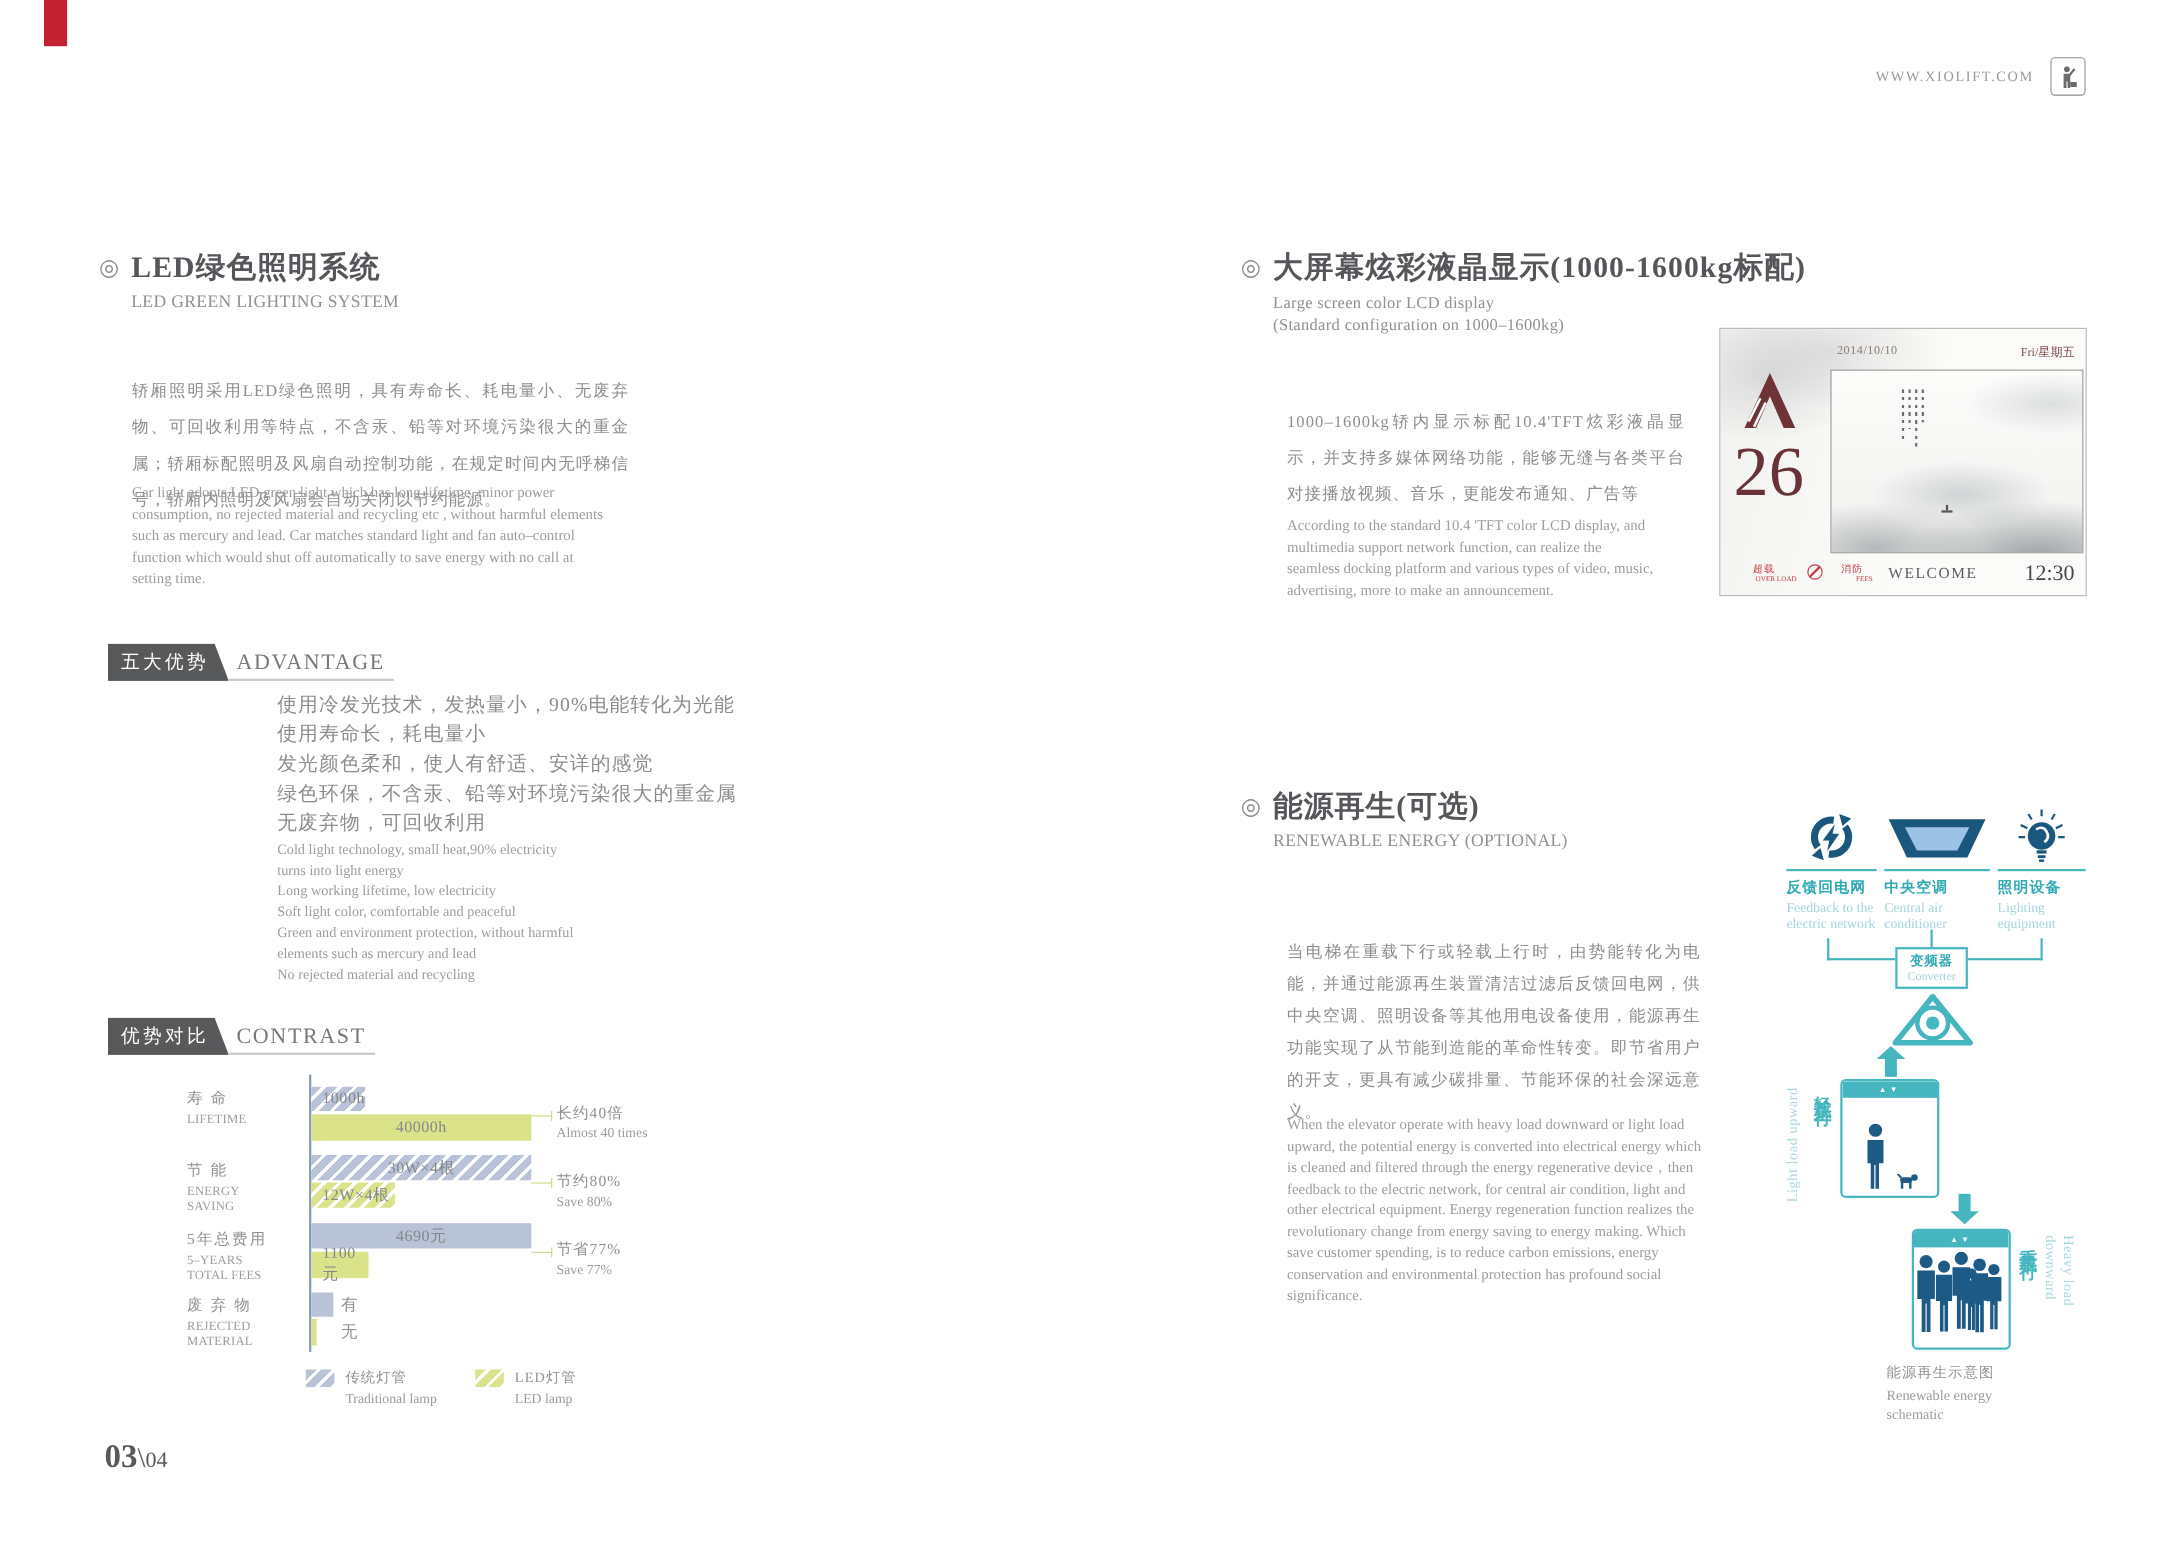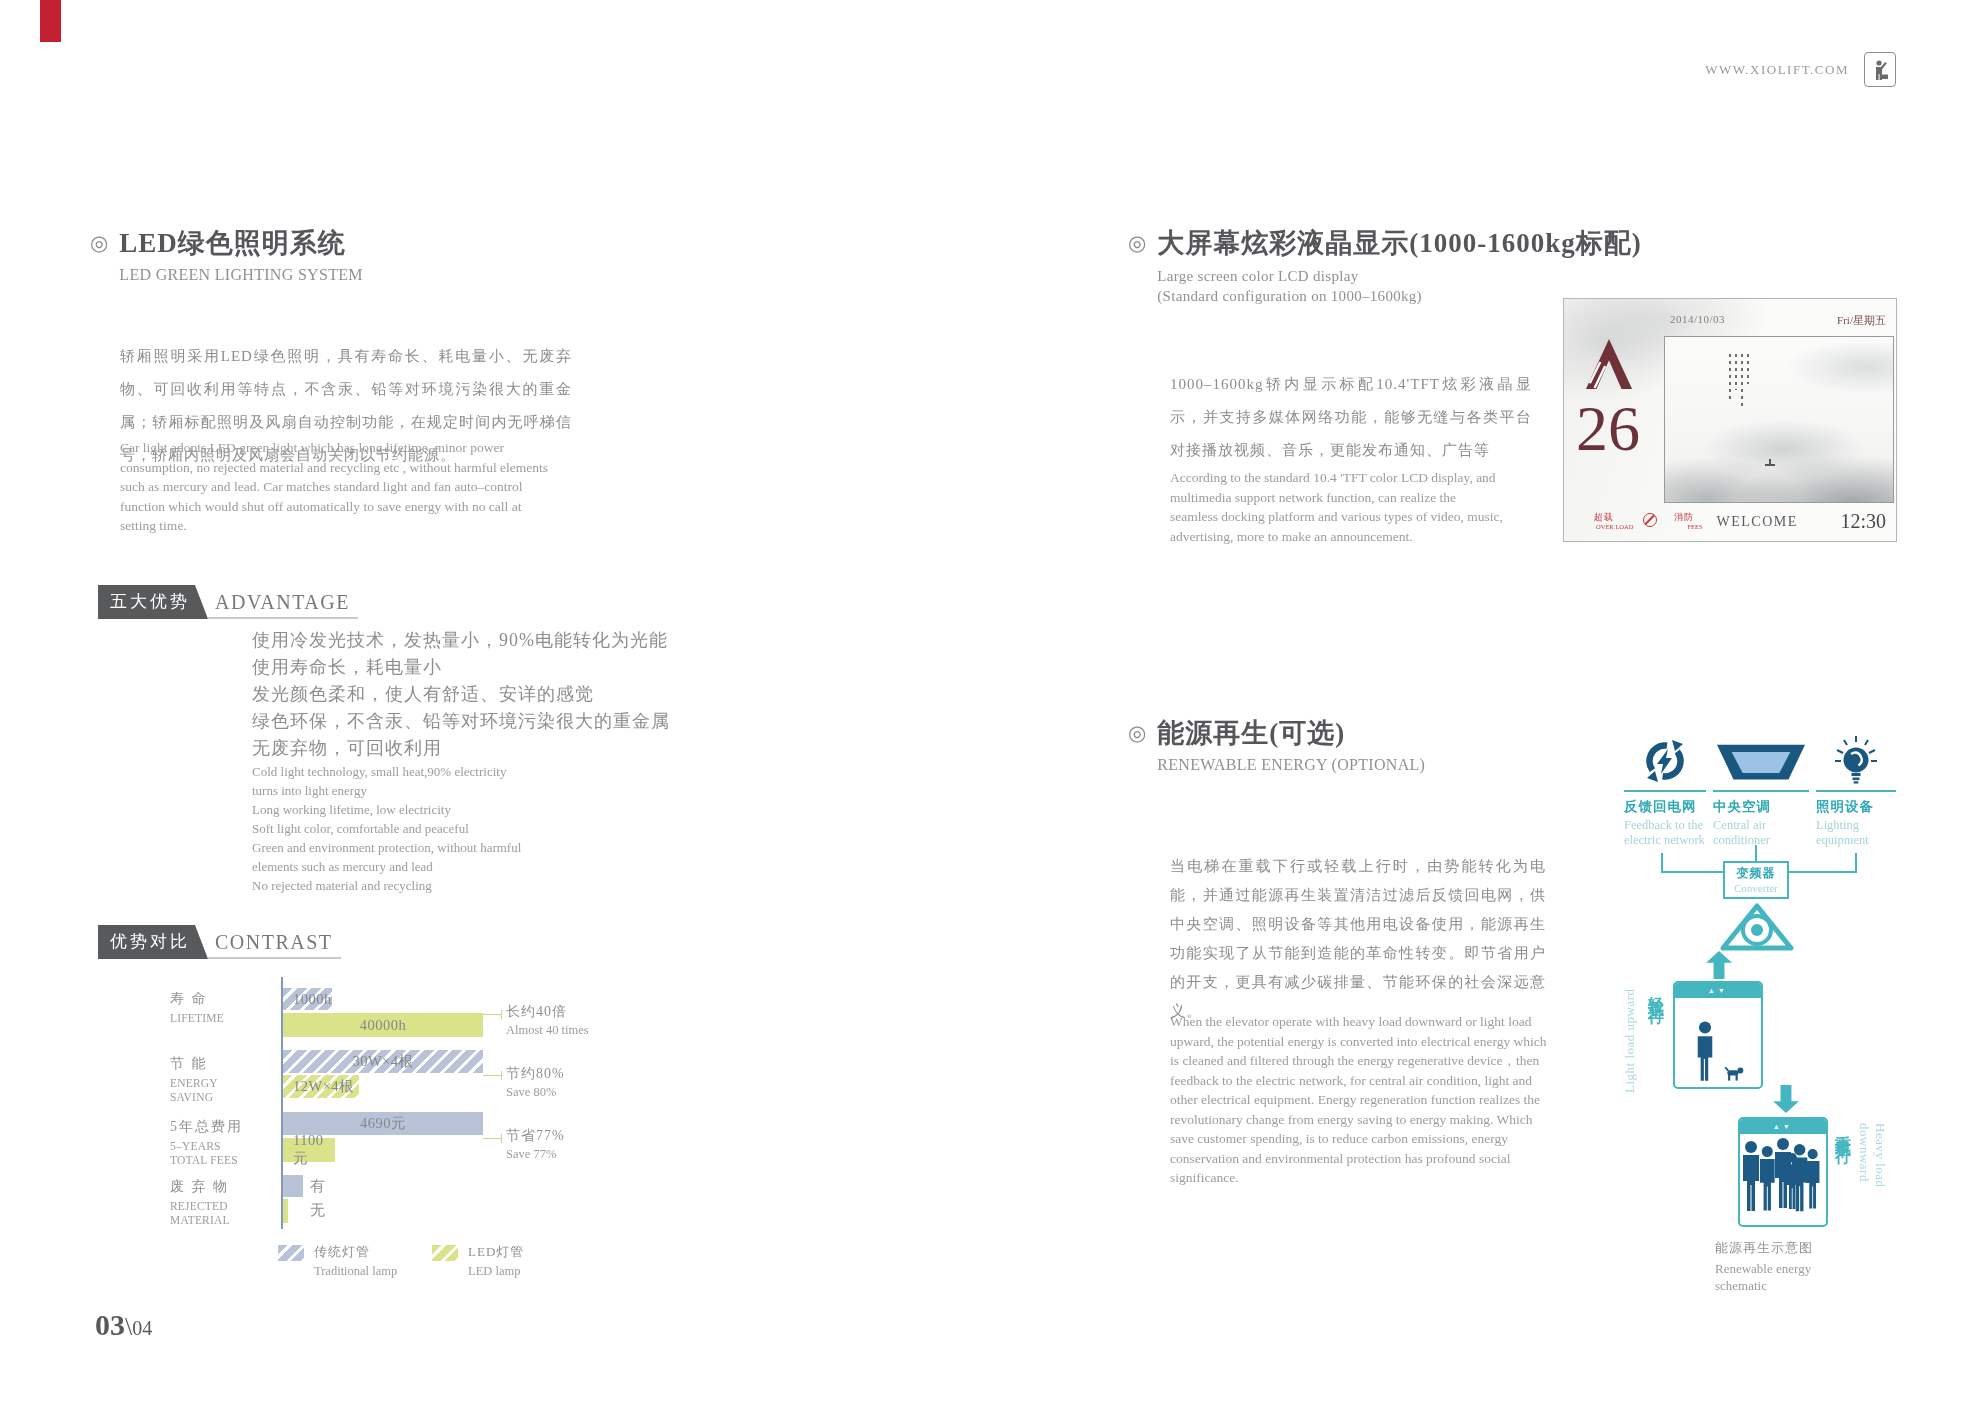--- a/index.html
+++ b/index.html
@@ -263,21 +263,21 @@
     <div>
       <div class="sec-title">大屏幕炫彩液晶显示(1000-1600kg标配)</div>
       <div class="sec-sub small">
         <div>Large screen color LCD display</div>
         <div>(Standard configuration on 1000–1600kg)</div>
       </div>
     </div>
   </div>
 
   <div class="lcd">
-    <span class="lcd-date">2014/10/03</span>
+    <span class="lcd-date">2014/10/10</span>
     <span class="lcd-week">Fri/星期五</span>
     <span class="lcd-logo">
       <svg width="50" height="54" viewBox="0 0 52 56">
         <path d="M26 2 L50 54 H39 L26 24 L13 54 H2 Z" fill="#6e3237"></path>
         <g stroke="#fff" stroke-width="2.4">
           <line x1="6" y1="48" x2="17" y2="26"></line>
           <line x1="11" y1="53" x2="22" y2="30"></line>
         </g>
       </svg>
     </span>

